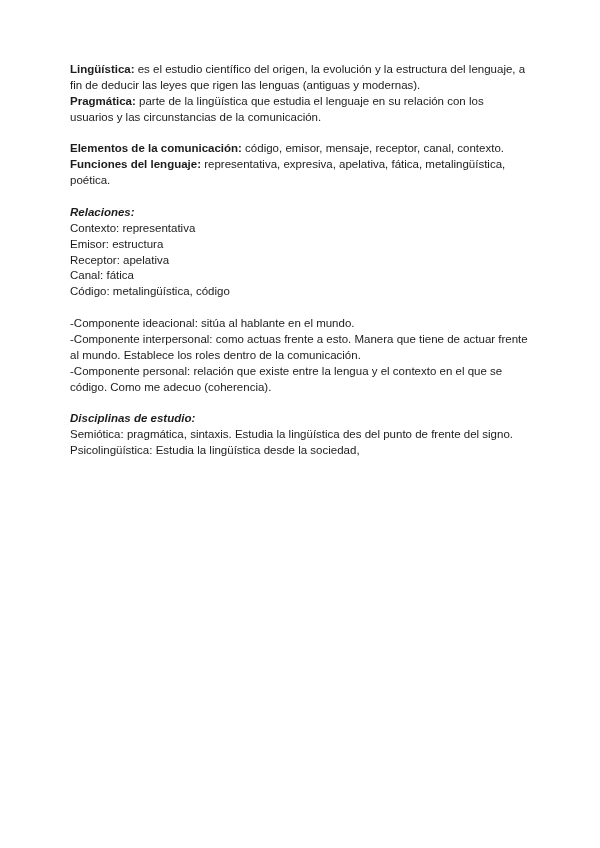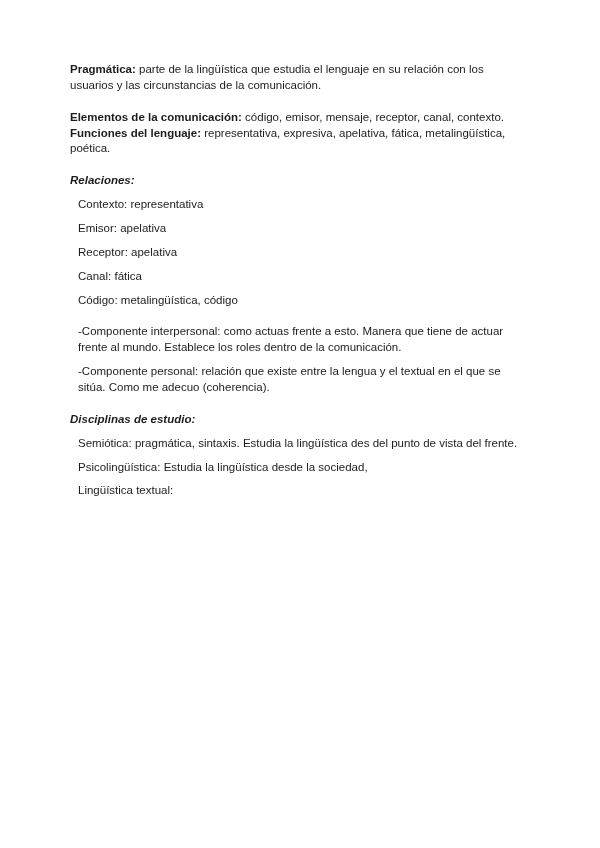--- a/index.html
+++ b/index.html
@@ -32,53 +32,54 @@
     margin: 0 0 16px 0;
   }
   strong {
     font-weight: bold;
   }
   .heading {
     font-weight: bold;
     font-style: italic;
   }
   .line {
-    margin: 8px;
+    margin: 0;
   }
 </style>
 </head>
 <body>
 
 <div class="page">
   <div class="doc">
 
     <div class="block">
+      <p><strong>Lingüística:</strong><span> es el estudio científico del origen, la evolución y la estructura del lenguaje, a fin de deducir las leyes que rigen las lenguas (antiguas y modernas).</span></p>
       <p><strong>Pragmática:</strong><span> parte de la lingüística que estudia el lenguaje en su relación con los usuarios y las circunstancias de la comunicación.</span></p>
     </div>
 
     <div class="block">
       <p><strong>Elementos de la comunicación:</strong><span> código, emisor, mensaje, receptor, canal, contexto.</span></p>
       <p><strong>Funciones del lenguaje:</strong><span> representativa, expresiva, apelativa, fática, metalingüística, poética.</span></p>
     </div>
 
     <div class="block">
       <p class="heading">Relaciones:</p>
       <p class="line">Contexto: representativa</p>
-      <p class="line">Emisor: apelativa</p>
+      <p class="line">Emisor: estructura</p>
       <p class="line">Receptor: apelativa</p>
       <p class="line">Canal: fática</p>
       <p class="line">Código: metalingüística, código</p>
     </div>
 
     <div class="block">
+      <p class="line">-Componente ideacional: sitúa al hablante en el mundo.</p>
       <p class="line">-Componente interpersonal: como actuas frente a esto. Manera que tiene de actuar frente al mundo. Establece los roles dentro de la comunicación.</p>
-      <p class="line">-Componente personal: relación que existe entre la lengua y el textual en el que se sitúa. Como me adecuo (coherencia).</p>
+      <p class="line">-Componente personal: relación que existe entre la lengua y el contexto en el que se código. Como me adecuo (coherencia).</p>
     </div>
 
     <div class="block">
       <p class="heading">Disciplinas de estudio:</p>
-      <p class="line">Semiótica: pragmática, sintaxis. Estudia la lingüística des del punto de vista del frente.</p>
+      <p class="line">Semiótica: pragmática, sintaxis. Estudia la lingüística des del punto de frente del signo.</p>
       <p class="line">Psicolingüística: Estudia la lingüística desde la sociedad,</p>
-      <p class="line">Lingüística textual:</p>
     </div>
 
   </div>
 </div>
 
 </body></html>

